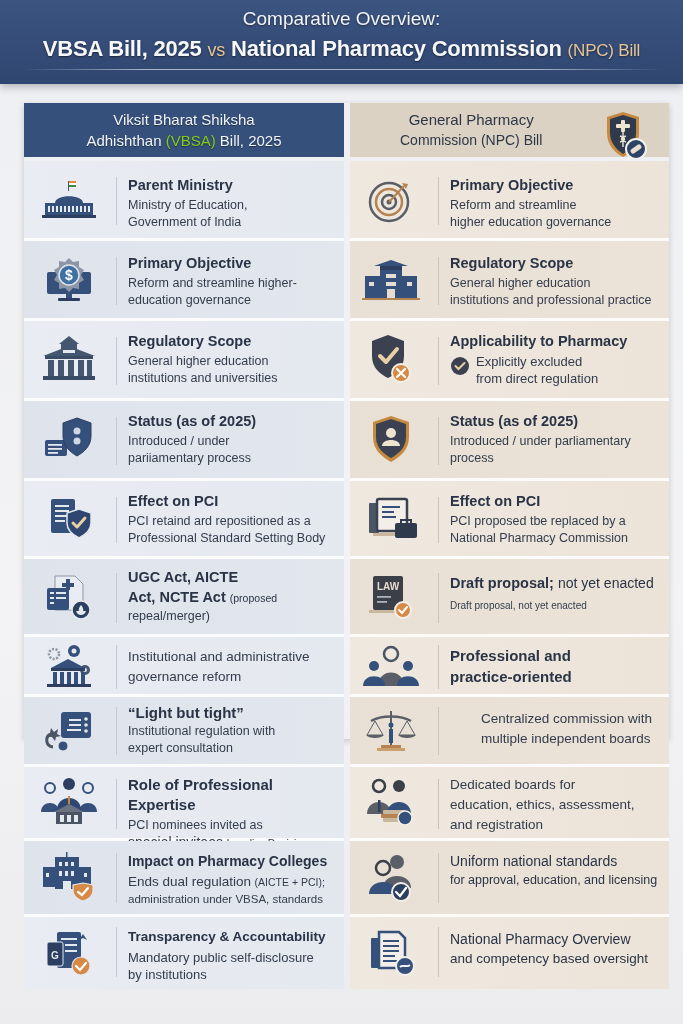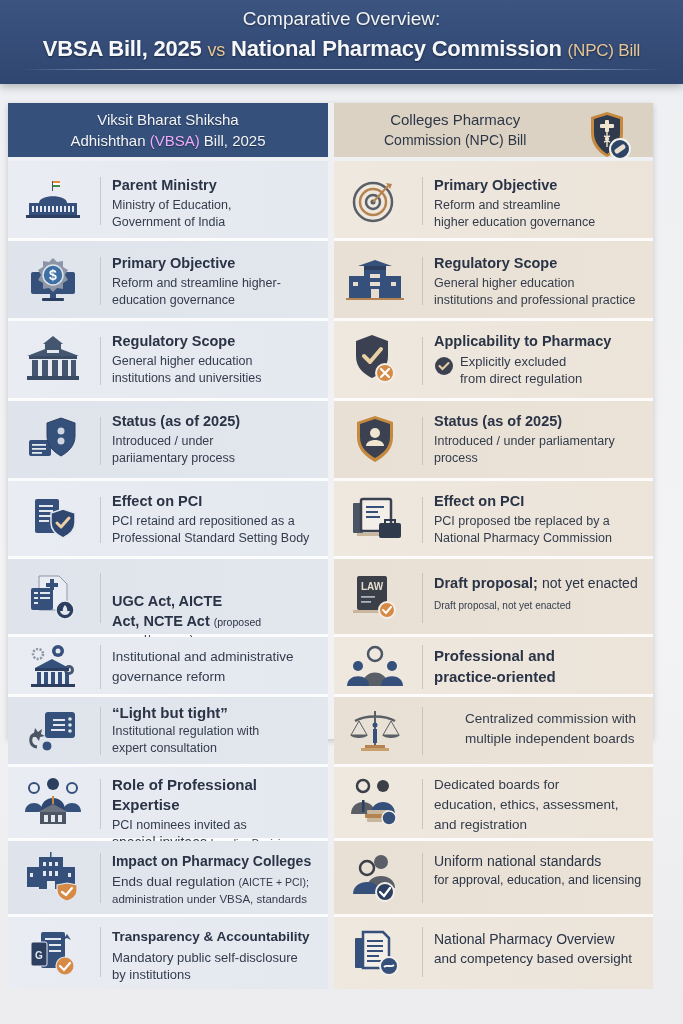--- a/index.html
+++ b/index.html
@@ -27,33 +27,33 @@
     text-shadow: 0 1px 2px rgba(0,0,0,0.5); letter-spacing: -0.2px;
   }
   .header .t2 .accent { color: #e7c79a; font-weight: normal; font-size: 18px; }
   .header .t2 .accent2 { color: #e7c79a; font-weight: normal; font-size: 17px; }
   .header .rule {
     position: absolute; left: 20px; right: 20px; top: 69px; height: 1px;
     background: linear-gradient(90deg, rgba(255,255,255,0) 0%, rgba(220,228,240,0.7) 20%, rgba(220,228,240,0.7) 80%, rgba(255,255,255,0) 100%);
   }
 
   .table {
-    position: absolute; left: 8px; top: 103px; width: 645px; height: 636px;
+    position: absolute; left: 24px; top: 103px; width: 645px; height: 636px;
     box-shadow: 0 2px 6px rgba(0,0,0,0.18);
   }
   .col-head {
     position: absolute; top: 0; height: 54px;
     display: flex; align-items: center; justify-content: center;
     text-align: center; font-size: 15px; line-height: 21px;
   }
   .col-head.left {
     left: 0; width: 320px; background: #34507b; color: #f3f4f7;
     text-shadow: 0 1px 1px rgba(0,0,0,0.4);
   }
-  .col-head.left .gold { color: #f0abfc; }
+  .col-head.left .gold { color: #84cc16; }
   .col-head.right {
     left: 326px; width: 319px; background: #dcd2c4; color: #2d3646;
     justify-content: flex-start; padding-left: 50px;
   }
   .npc-badge {
     position: absolute; right: 22px; top: 6px; width: 44px; height: 50px;
   }
 
   .col {
     position: absolute; top: 58px; height: 828px;
@@ -114,21 +114,21 @@
       <div>Viksit Bharat Shiksha</div>
       <div>
         <span>Adhishthan</span>
         <span class="gold">(VBSA)</span>
         <span>Bill, 2025</span>
       </div>
     </div>
   </div>
   <div class="col-head right">
     <div style="text-align:center;">
-      <div>Colleges Pharmacy</div>
+      <div>General Pharmacy</div>
       <div style="font-size:14px;">Commission (NPC) Bill</div>
     </div>
     <div class="npc-badge">
       <svg width="44" height="52" viewBox="0 0 44 52">
         <path d="M20 3 L36 8 L36 24 C36 36 28 44 20 48 C12 44 4 36 4 24 L4 8 Z" fill="#c5893f"></path>
         <path d="M20 6 L33 10 L33 24 C33 34 26 41 20 45 C14 41 7 34 7 24 L7 10 Z" fill="#2f3a4d"></path>
         <rect x="13" y="15" width="14" height="4" rx="1" fill="#efe4d0"></rect>
         <rect x="18" y="11" width="4" height="12" rx="1" fill="#efe4d0"></rect>
         <path d="M20 23 L20 38 M17 27 C23 29 23 31 17 33 M23 27 C17 29 17 31 23 33" stroke="#efe4d0" stroke-width="1.4" fill="none"></path>
         <circle cx="33" cy="40" r="10" fill="#2d4468" stroke="#f3f1ec" stroke-width="2"></circle>
@@ -283,21 +283,21 @@
               <rect x="17" y="25" width="10" height="2"></rect>
               <rect x="11" y="30" width="4" height="2"></rect>
             </g>
           <rect x="27" y="7" width="4" height="11" fill="#34507b"></rect>
             <rect x="23" y="11" width="12" height="4" fill="#34507b"></rect>
           <circle cx="42" cy="38" r="9" fill="#2c3f60" stroke="#e4e8ef" stroke-width="1.5"></circle>
           <path d="M42 33 C39 36 39 40 42 42 C45 40 45 36 42 33 Z M37 39 C38 42 40 43 42 43 C44 43 46 42 47 39" fill="#e4e8ef"></path>
         </svg>
       </div>
       <div class="divider" style="top:14px; height:50px;"></div>
-      <div class="text" style="top:8px;margin-top:24px;">
+      <div class="text" style="top:8px;">
         <div class="title">UGC Act, AICTE</div>
         <div class="title">
           <span>Act, NCTE Act</span>
           <span class="small" style="font-weight:normal;">(proposed</span>
         </div>
         <div class="desc" style="margin-top:0;">repeal/merger)</div>
       </div>
     </div>
 
     <div class="row" style="top:476px; height:60px;">

